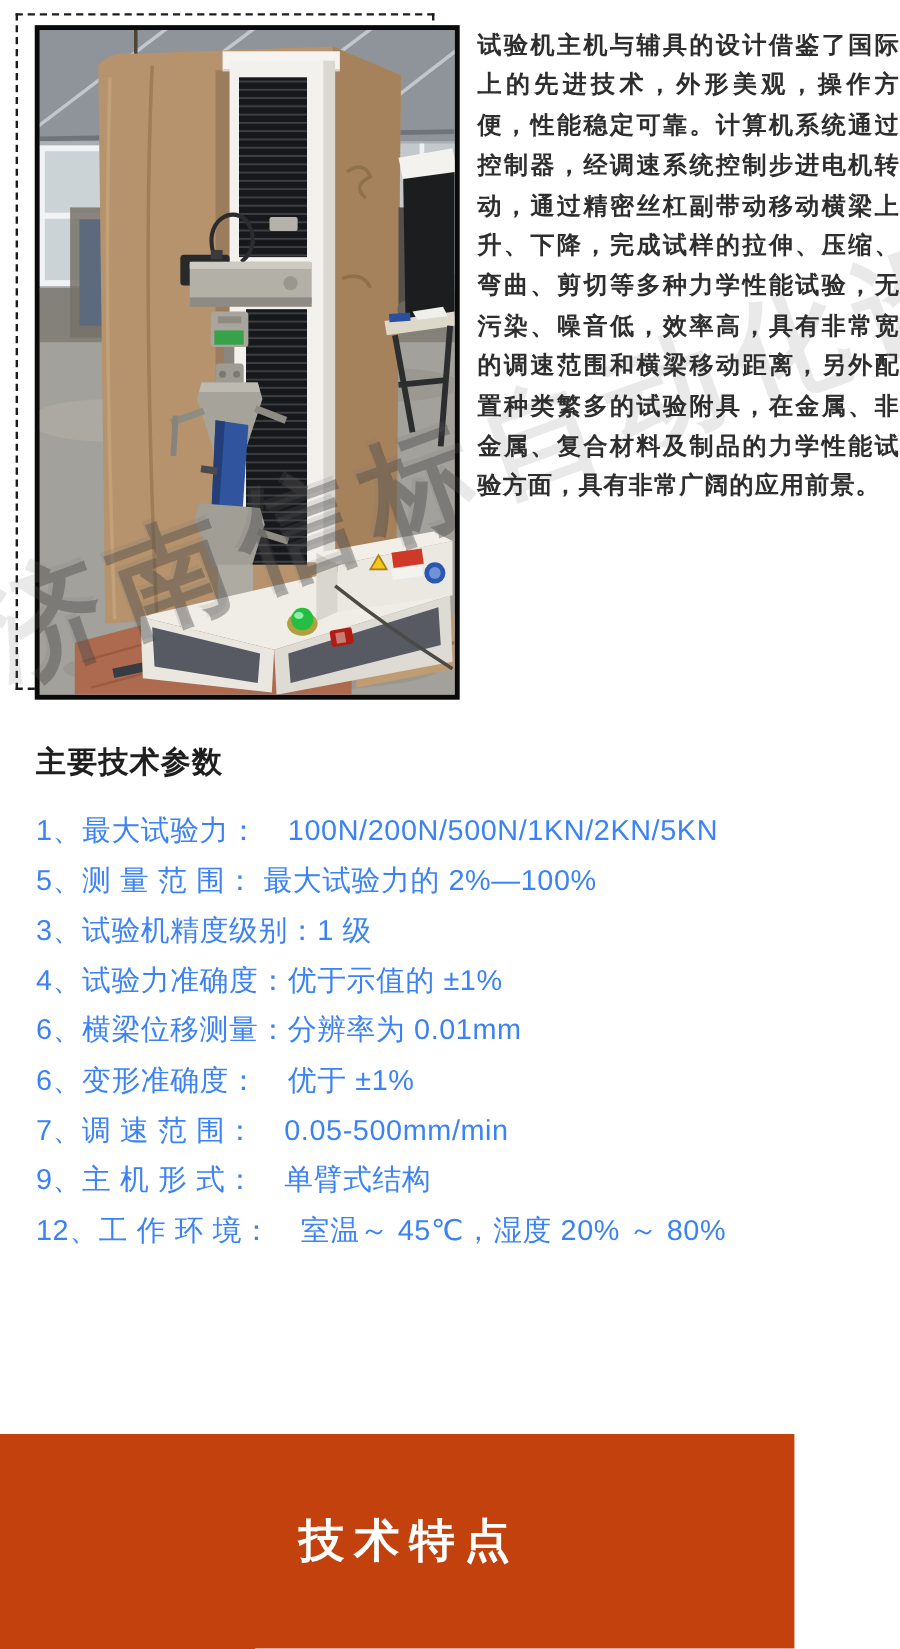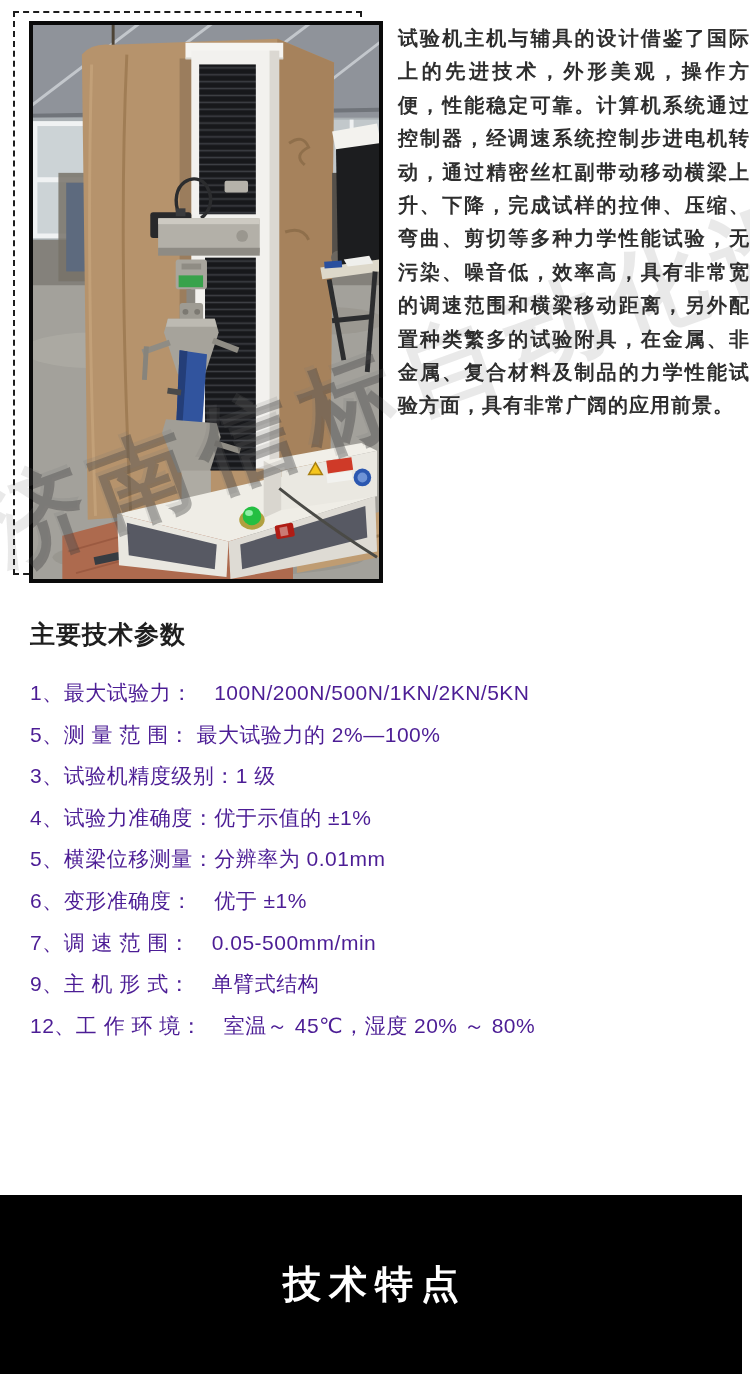--- a/index.html
+++ b/index.html
@@ -28,26 +28,26 @@
   .desc{
     position:absolute;left:398px;top:22px;width:352px;margin:0;z-index:4;
     font-size:20px;line-height:33.4px;letter-spacing:1px;color:#2e2e2e;font-weight:600;
     text-align:justify;
   }
   
   .specs{position:absolute;left:30px;top:618px;width:700px;}
   .specs-heading{margin:0 0 21px 0;font-size:25px;font-weight:bold;color:#1f1f1f;letter-spacing:1px;}
   .spec-list{list-style:none;margin:0;padding:0;}
   .spec-item{
-    font-size:21px;line-height:41.6px;color:#4c1d95;white-space:pre-wrap;letter-spacing:0.5px;
+    font-size:24px;line-height:41.6px;color:#3b82f6;white-space:pre-wrap;letter-spacing:0.5px;
   }
   
   .banner{
-    position:absolute;left:0;top:1195px;width:742px;height:179px;background:#000000;
-    display:flex;align-items:center;justify-content:center;
+    position:absolute;left:0;top:1195px;width:650px;height:179px;background:#c2410c;
+    display:flex;align-items:center;justify-content:center;padding-left:12px;
   }
   .banner-title{color:#ffffff;font-size:38px;font-weight:bold;letter-spacing:8px;text-indent:8px;}
 </style>
 </head>
 <body>
 
 <div class="page">
 
   <section class="hero">
     <div class="dashed-frame"></div>
@@ -219,21 +219,21 @@
     <p class="desc">试验机主机与辅具的设计借鉴了国际上的先进技术，外形美观，操作方便，性能稳定可靠。计算机系统通过控制器，经调速系统控制步进电机转动，通过精密丝杠副带动移动横梁上升、下降，完成试样的拉伸、压缩、弯曲、剪切等多种力学性能试验，无污染、噪音低，效率高，具有非常宽的调速范围和横梁移动距离，另外配置种类繁多的试验附具，在金属、非金属、复合材料及制品的力学性能试验方面，具有非常广阔的应用前景。</p>
   </section>
 
   <section class="specs">
     <h2 class="specs-heading">主要技术参数</h2>
     <ul class="spec-list">
         <li class="spec-item">1、最大试验力：　100N/200N/500N/1KN/2KN/5KN</li>
         <li class="spec-item">5、测 量 范 围： 最大试验力的 2%—100%</li>
         <li class="spec-item">3、试验机精度级别：1 级</li>
         <li class="spec-item">4、试验力准确度：优于示值的 ±1%</li>
-        <li class="spec-item">5、横梁位移测量：分辨率为 0.01mm</li>
+        <li class="spec-item">6、横梁位移测量：分辨率为 0.01mm</li>
         <li class="spec-item">6、变形准确度：　优于 ±1%</li>
         <li class="spec-item">7、调 速 范 围：　0.05-500mm/min</li>
         <li class="spec-item">9、主 机 形 式：　单臂式结构</li>
         <li class="spec-item">12、工 作 环 境：　室温～ 45℃，湿度 20% ～ 80%</li>
       </ul>
   </section>
 
   <footer class="banner">
     <div class="banner-title">技术特点</div>
   </footer>

